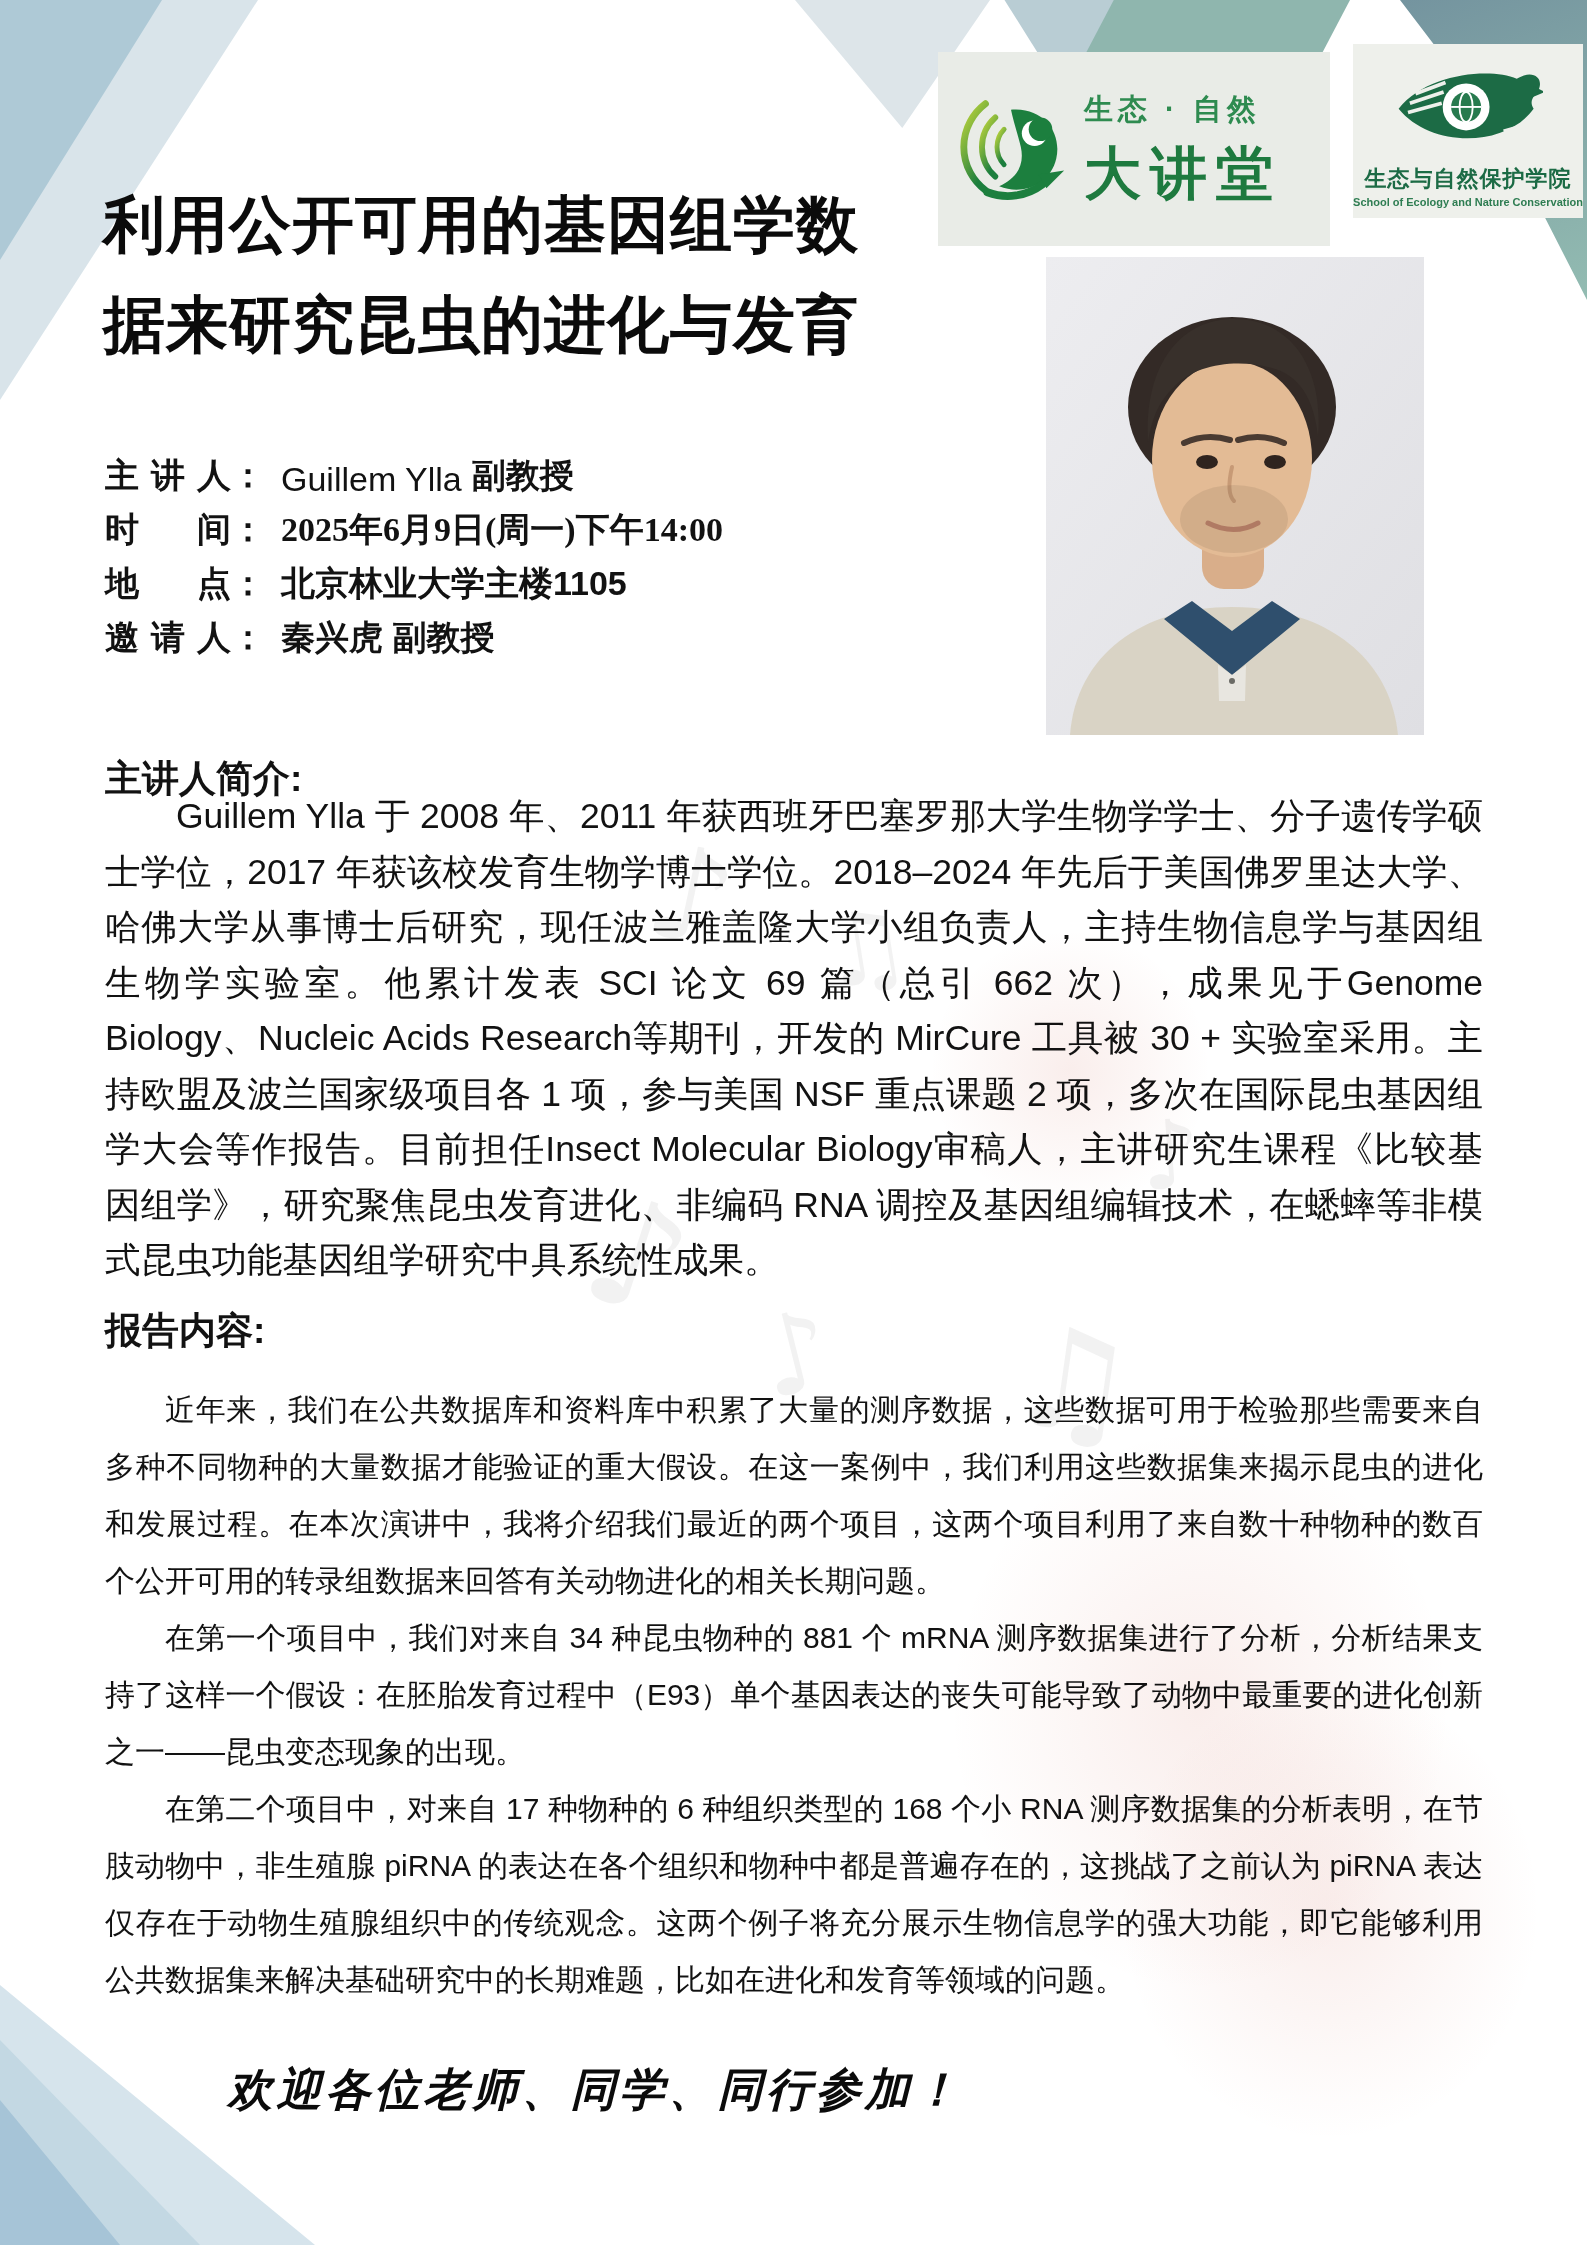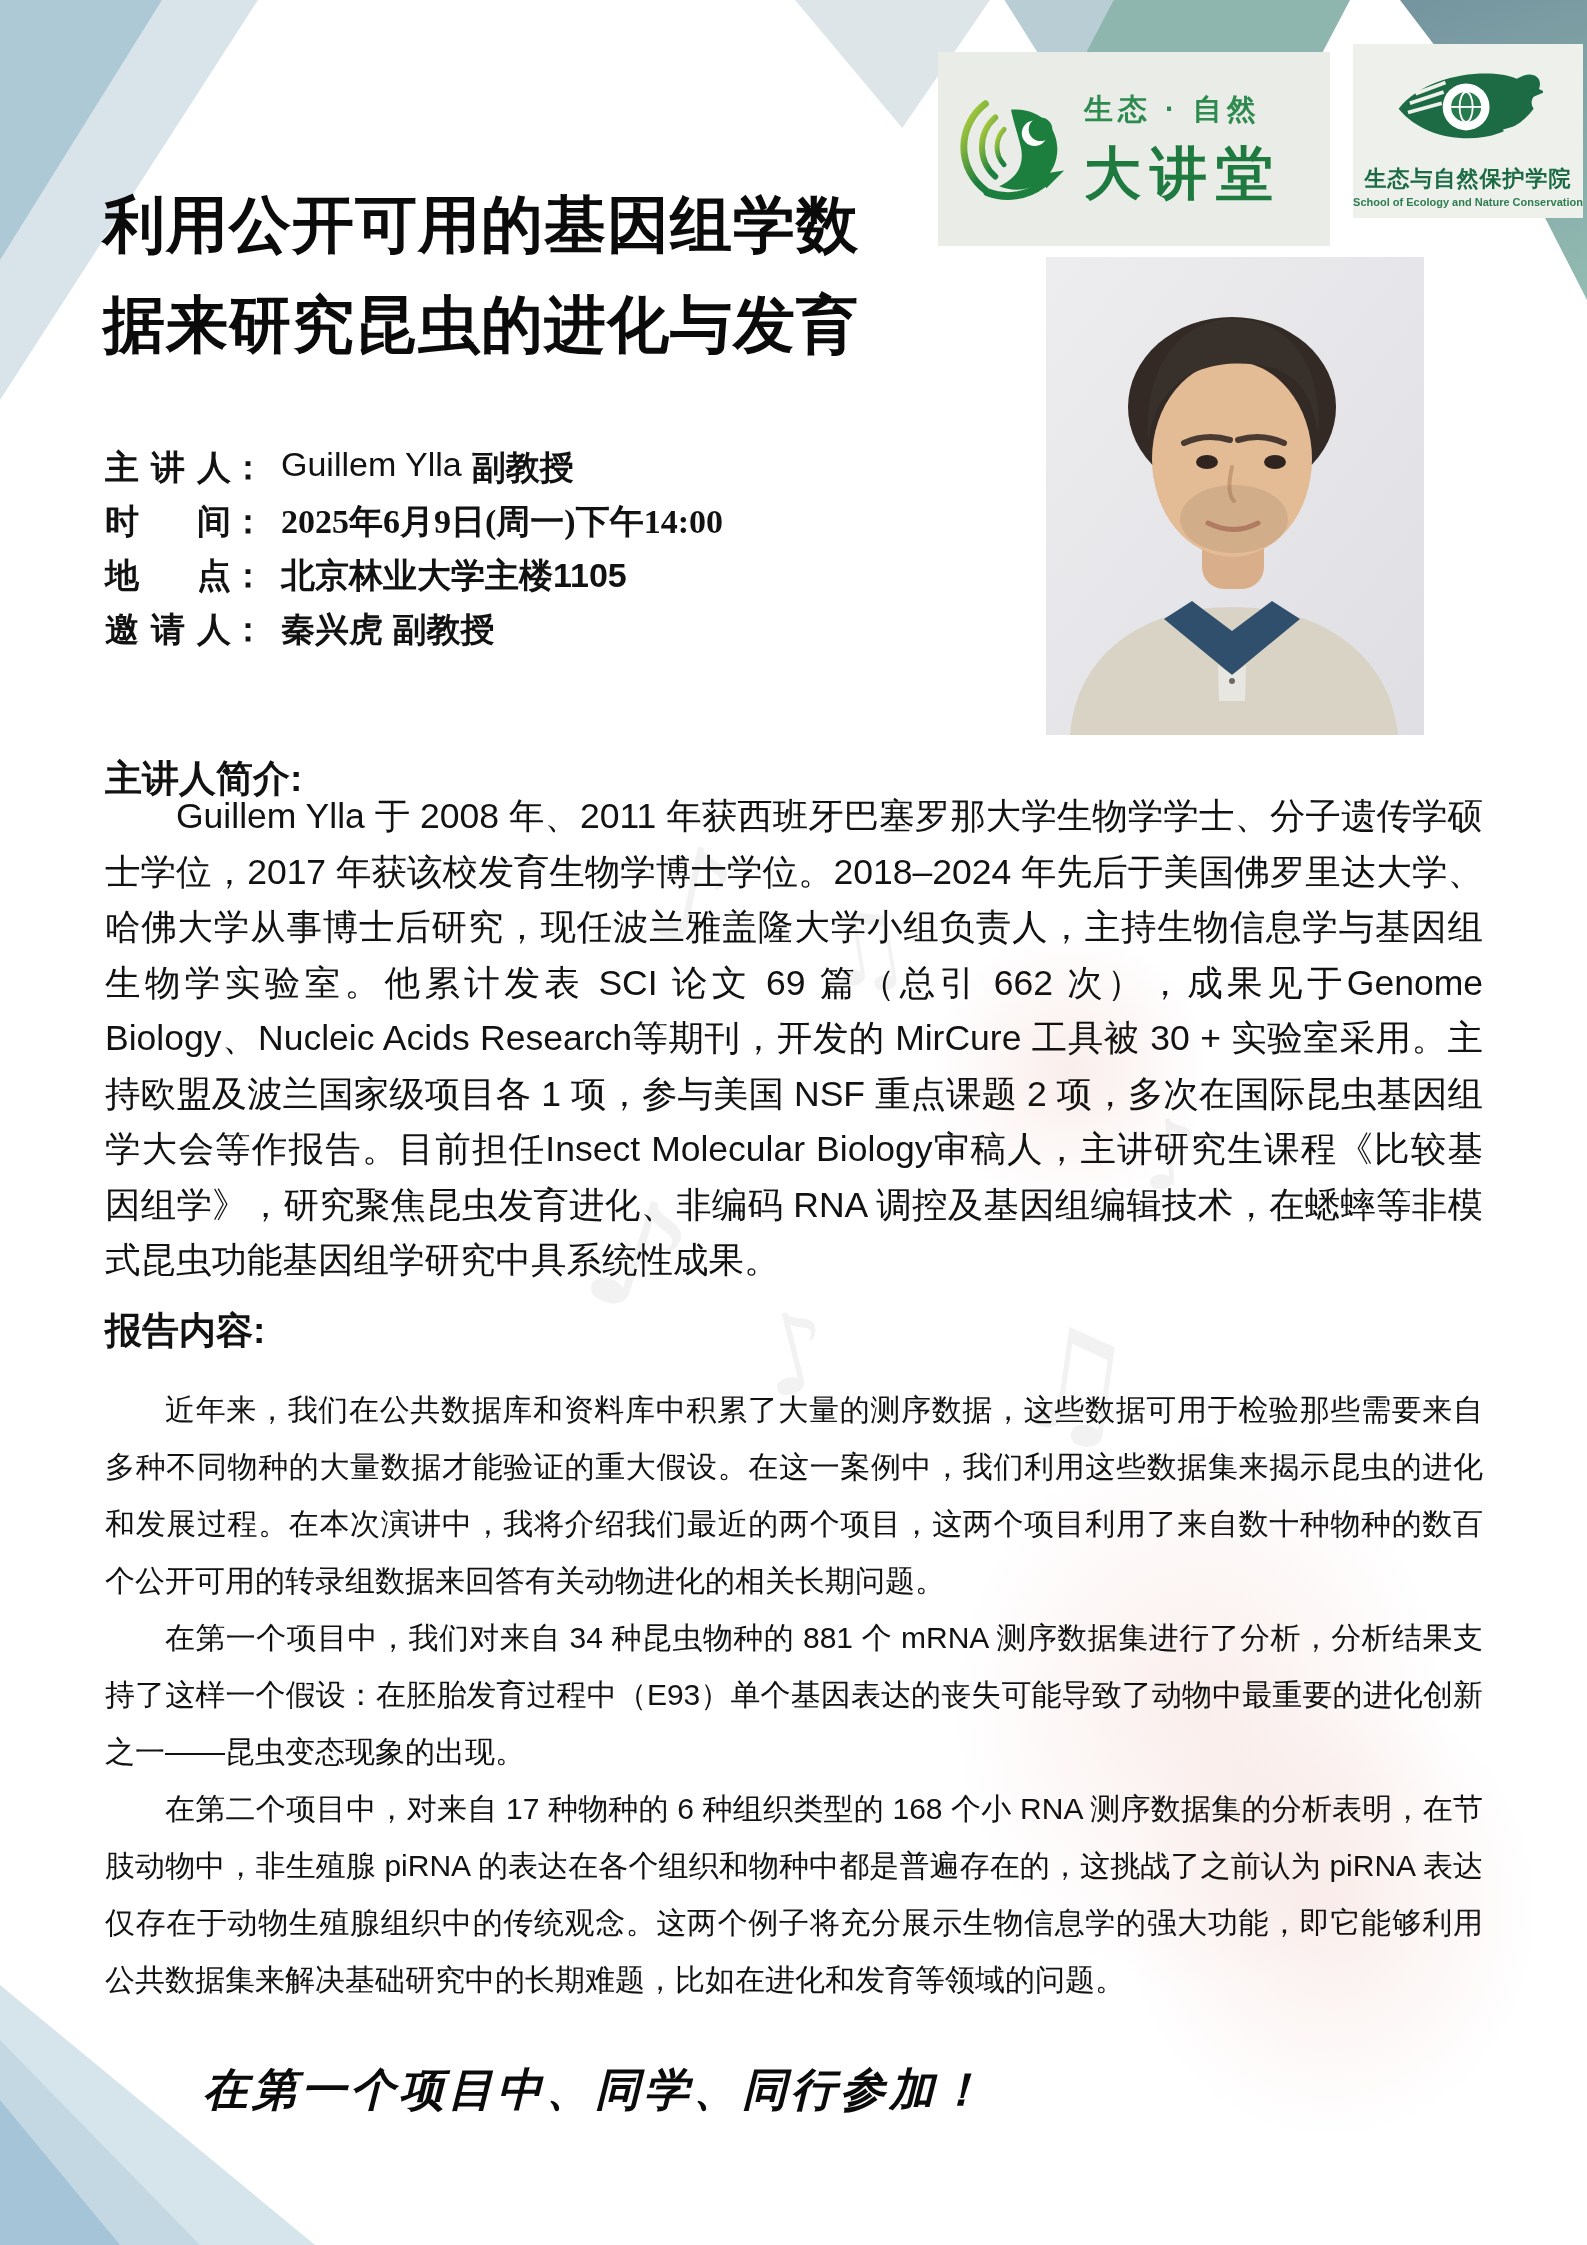--- a/index.html
+++ b/index.html
@@ -37,21 +37,21 @@
   .school-cn{font-size:22px;font-weight:800;color:#1c6b45;letter-spacing:1px;}
   .school-en{font-size:11px;font-weight:700;color:#2e7d52;}
 
   
   .photo{position:absolute;left:1046px;top:257px;width:378px;height:478px;z-index:2;}
 
   
   .title{position:absolute;left:103px;top:175px;z-index:2;font-size:62px;font-weight:900;
          line-height:100px;letter-spacing:1px;color:#0b0b0b;}
   .info{position:absolute;left:105px;top:445px;z-index:2;}
-  .info-row{display:flex;align-items:flex-start;height:54px;font-size:34px;font-weight:700;}
+  .info-row{display:flex;align-items:flex-end;height:54px;font-size:34px;font-weight:700;}
   .info-label{display:inline-block;width:126px;text-align:justify;text-align-last:justify;}
   .info-colon{margin-right:16px;}
   .serif-val{font-family:"Liberation Serif","DejaVu Serif",serif;}
   .name-regular{font-weight:400;margin-right:10px;}
   .sec-heading{position:absolute;left:105px;z-index:2;font-size:37px;font-weight:800;}
   .h-bio{top:713px;margin-top:41px;}
   .h-report{top:1306px;}
   .bio-text{position:absolute;left:105px;top:789px;width:1378px;z-index:2;
             font-size:35.5px;line-height:55.5px;text-align:justify;text-indent:2em;}
   .report-text{position:absolute;left:105px;top:1381px;width:1378px;z-index:2;
@@ -187,15 +187,15 @@
   <div class="sec-heading h-bio">主讲人简介:</div>
   <div class="bio-text">Guillem Ylla 于 2008 年、2011 年获西班牙巴塞罗那大学生物学学士、分子遗传学硕士学位，2017 年获该校发育生物学博士学位。2018–2024 年先后于美国佛罗里达大学、哈佛大学从事博士后研究，现任波兰雅盖隆大学小组负责人，主持生物信息学与基因组生物学实验室。他累计发表 SCI 论文 69 篇（总引 662 次），成果见于Genome Biology、Nucleic Acids Research等期刊，开发的 MirCure 工具被 30 + 实验室采用。主持欧盟及波兰国家级项目各 1 项，参与美国 NSF 重点课题 2 项，多次在国际昆虫基因组学大会等作报告。目前担任Insect Molecular Biology审稿人，主讲研究生课程《比较基因组学》，研究聚焦昆虫发育进化、非编码 RNA 调控及基因组编辑技术，在蟋蟀等非模式昆虫功能基因组学研究中具系统性成果。</div>
 
   <div class="sec-heading h-report">报告内容:</div>
   <div class="report-text">
     <p>近年来，我们在公共数据库和资料库中积累了大量的测序数据，这些数据可用于检验那些需要来自多种不同物种的大量数据才能验证的重大假设。在这一案例中，我们利用这些数据集来揭示昆虫的进化和发展过程。在本次演讲中，我将介绍我们最近的两个项目，这两个项目利用了来自数十种物种的数百个公开可用的转录组数据来回答有关动物进化的相关长期问题。</p>
     <p>在第一个项目中，我们对来自 34 种昆虫物种的 881 个 mRNA 测序数据集进行了分析，分析结果支持了这样一个假设：在胚胎发育过程中（E93）单个基因表达的丧失可能导致了动物中最重要的进化创新之一——昆虫变态现象的出现。</p>
     <p>在第二个项目中，对来自 17 种物种的 6 种组织类型的 168 个小 RNA 测序数据集的分析表明，在节肢动物中，非生殖腺 piRNA 的表达在各个组织和物种中都是普遍存在的，这挑战了之前认为 piRNA 表达仅存在于动物生殖腺组织中的传统观念。这两个例子将充分展示生物信息学的强大功能，即它能够利用公共数据集来解决基础研究中的长期难题，比如在进化和发育等领域的问题。</p>
   </div>
 
-  <div class="welcome">在第一个项目中、同学、同行参加！</div>
+  <div class="welcome">欢迎各位老师、同学、同行参加！</div>
 
 </div>
 
 </body></html>

